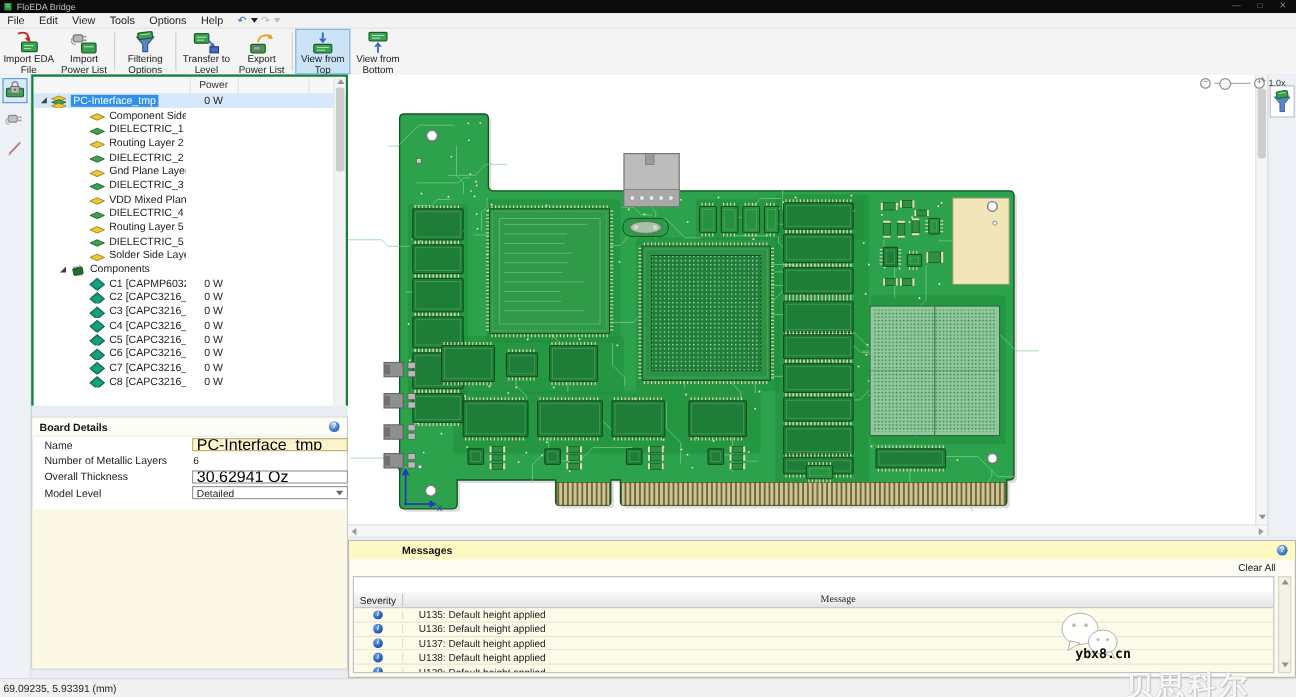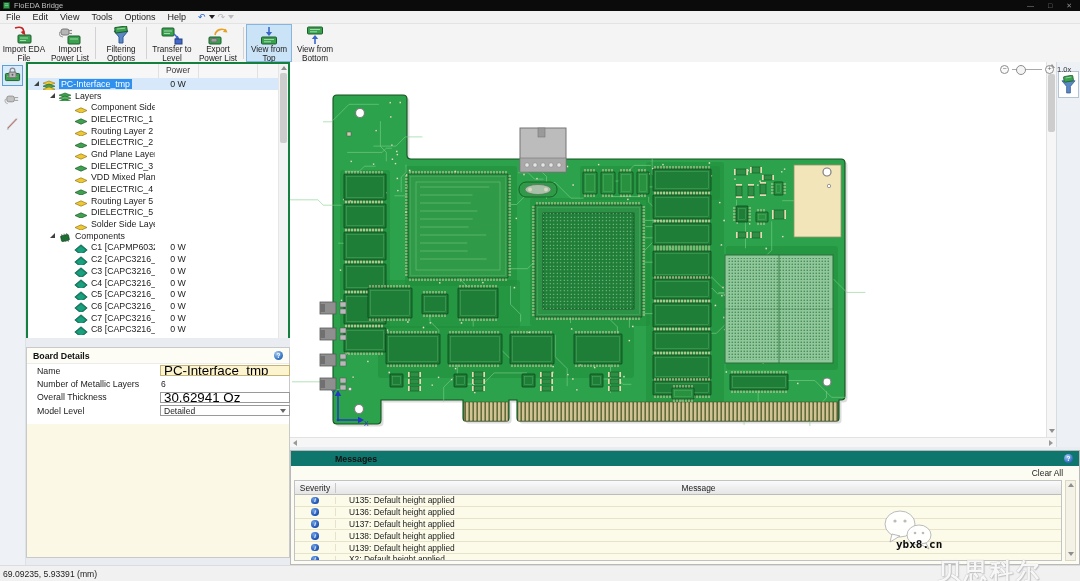--- a/index.html
+++ b/index.html
@@ -97,23 +97,23 @@
   .zoom-track{width:30px;height:1px;background:#a9a9a9;position:relative;}
   .zoom-thumb{position:absolute;left:4px;top:-4px;width:8px;height:8px;border-radius:50%;background:#f4f4f4;border:1px solid #8d8d8d;}
   .zoom-label{font-size:7.5px;color:#333;}
 
   
   .messages{position:absolute;left:290px;top:450px;width:790px;height:115px;background:#fdfcf2;
             border:1px solid #b9b9b9;box-sizing:border-box;}
   .msg-clearbar{height:13px;display:flex;align-items:center;justify-content:flex-end;padding-right:16px;font-size:8.4px;color:#222;}
   .msg-table{position:absolute;left:3px;right:17px;top:29px;bottom:3px;background:#fff;border:1px solid #c2c2c2;overflow:hidden;}
   .msg-thead{height:13px;display:flex;background:linear-gradient(#fafafa,#e5e5e5);border-bottom:1px solid #bcbcbc;
-             font-size:8.4px;color:#222;align-items:center;}
+             font-size:8.4px;color:#222;align-items:center;margin-top:12px;}
   .sev-col{width:40px;border-right:1px solid #c6c6c6;text-align:center;flex:0 0 auto;}
-  .msg-col{flex:1;text-align:center;}
+  .msg-col{flex:1;text-align:center;font-family:Liberation Serif, serif;}
   .msg-row{height:10.8px;display:flex;align-items:center;background:#fcfbe9;border-bottom:1px solid #e7e3c9;font-size:8.4px;color:#222;gap:10px;}
   .msg-row .cell-sev{width:40px;display:flex;justify-content:center;border-right:1px solid #e7e3c9;flex:0 0 auto;}
   .msg-row .cell-msg{padding-left:3px;white-space:nowrap;overflow:hidden;}
   .info-ico{width:7.5px;height:7.5px;border-radius:50%;color:#fff;font-size:5.8px;font-weight:bold;font-style:italic;
             display:flex;align-items:center;justify-content:center;
             background:radial-gradient(circle at 35% 30%,#6ba0e8,#2257b8 65%,#143b85);}
   .msg-scroll{position:absolute;right:3px;top:29px;bottom:3px;width:11px;background:#f4f2e6;border:1px solid #dbd7c3;box-sizing:border-box;}
 
   
   .statusbar{position:absolute;left:0;top:565px;right:0;height:16px;background:#f1f1f1;border-top:1px solid #dcdcdc;
@@ -277,31 +277,20 @@
           <div class="row-main" style="left: 6px;">
             <span class="exp-tri"></span>
             <span class="tree-ico"><svg viewBox="0 0 14 12">
                 <polygon points="1,3.2 7,1 13,3.2 7,5.4" fill="#ecc832" stroke="#97751a" stroke-width="0.6"></polygon>
                 <polygon points="1,6.2 7,4 13,6.2 7,8.4" fill="#3fa04f" stroke="#1d5c28" stroke-width="0.6"></polygon>
                 <polygon points="1,9.2 7,7 13,9.2 7,11.4" fill="#ecc832" stroke="#97751a" stroke-width="0.6"></polygon>
               </svg></span>
             <span class="tree-label sel-label">PC-Interface_tmp</span>
           </div>
           <span class="tree-power">0 W</span>
-        </div>
-        <div class="tree-row">
-          <div class="row-main" style="left: 22px;">
-            <span class="exp-tri"></span>
-            <span class="tree-ico"><svg viewBox="0 0 14 12">
-                <polygon points="1,3.2 7,1 13,3.2 7,5.4" fill="#3fa04f" stroke="#1d5c28" stroke-width="0.6"></polygon>
-                <polygon points="1,6.2 7,4 13,6.2 7,8.4" fill="#57b55f" stroke="#1d5c28" stroke-width="0.6"></polygon>
-                <polygon points="1,9.2 7,7 13,9.2 7,11.4" fill="#3fa04f" stroke="#1d5c28" stroke-width="0.6"></polygon>
-              </svg></span>
-            <span class="tree-label">Layers</span>
-          </div>
         </div>
         <div class="tree-row">
           <div class="row-main" style="left: 38px;">
             <span class="exp-gap"></span>
             <span class="tree-ico"><svg viewBox="0 0 14 12">
                 <polygon points="1,6.5 7,3.8 13,6.5 7,9.2" fill="#ecc832" stroke="#97751a" stroke-width="0.7"></polygon>
               </svg></span>
             <span class="tree-label">Component Side Layer 1</span>
           </div>
         </div>
@@ -2114,21 +2103,21 @@
     <div class="filter-btn">
       <svg viewBox="0 0 16 21">
         <polygon points="1,6 15,6 10,12 10,19 6,19 6,12" fill="#5b87c5" stroke="#2f5a96" stroke-width="0.8"></polygon>
         <rect x="3" y="0.8" width="10" height="6" rx="0.8" fill="#3aa14e" stroke="#1c5c2a" stroke-width="0.8" transform="rotate(-10 8 4)"></rect>
         <line x1="5" y1="3" x2="11" y2="2" stroke="#bfe6c6" stroke-width="0.7"></line>
       </svg>
     </div>
   </div>
 
   <div class="messages">
-    <div class="pane-head" style="background:#0f766e;border-bottom:none;padding-left:44px;">
+    <div class="pane-head" style="background:#fef9c3;border-bottom:none;padding-left:44px;">
       <span>Messages</span>
       <span class="help-ico">?</span>
     </div>
     <div class="msg-clearbar">
       <span>Clear All</span>
     </div>
     <div class="msg-table">
       <div class="msg-thead">
         <span class="sev-col">Severity</span>
         <span class="msg-col">Message</span>

